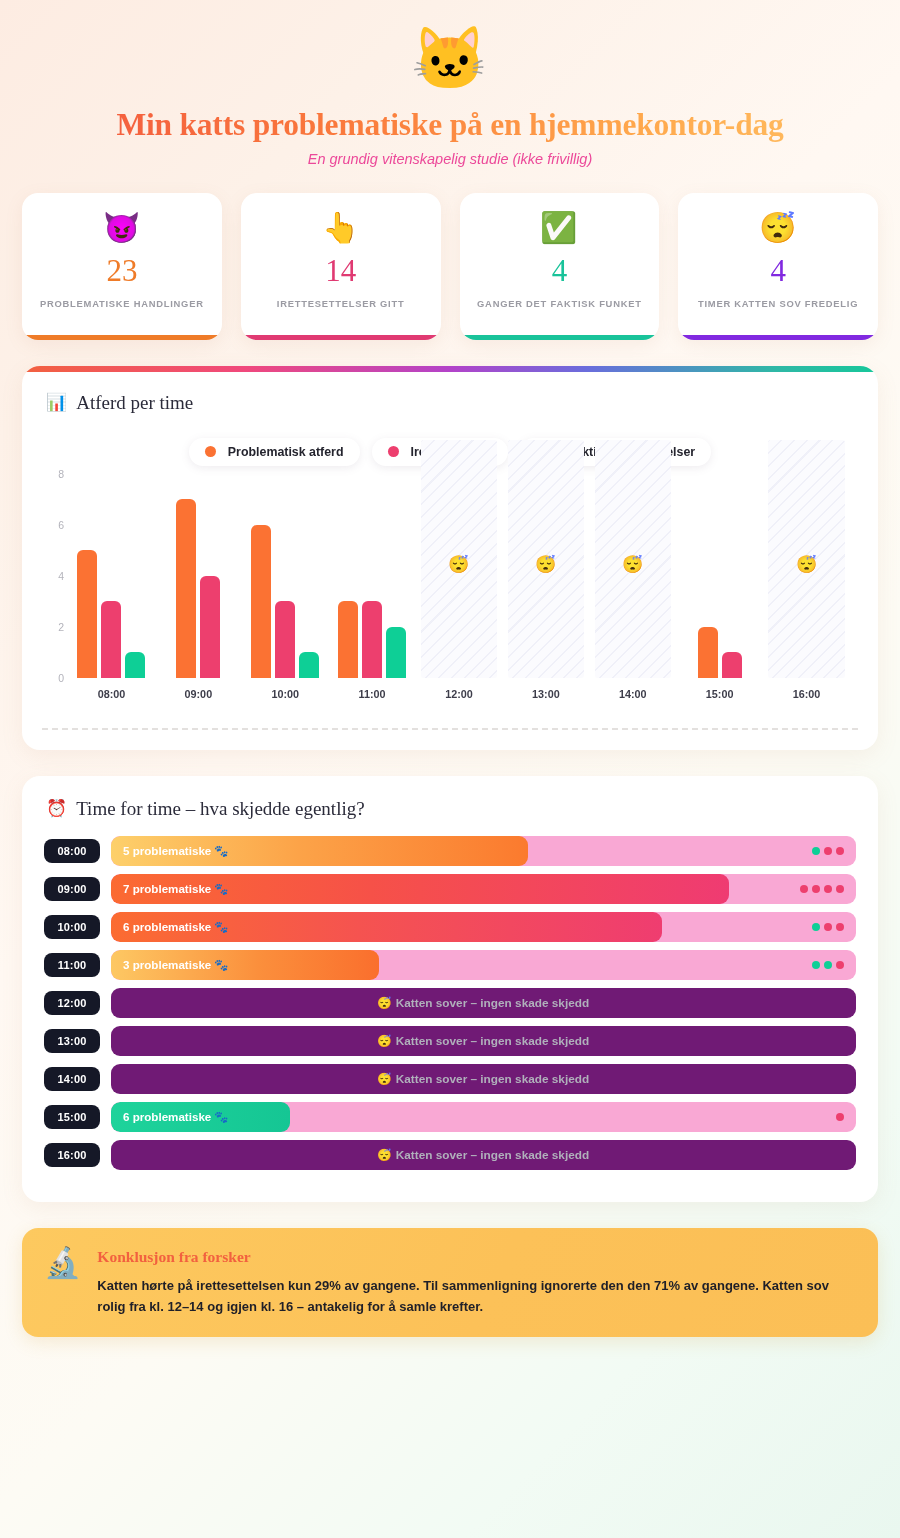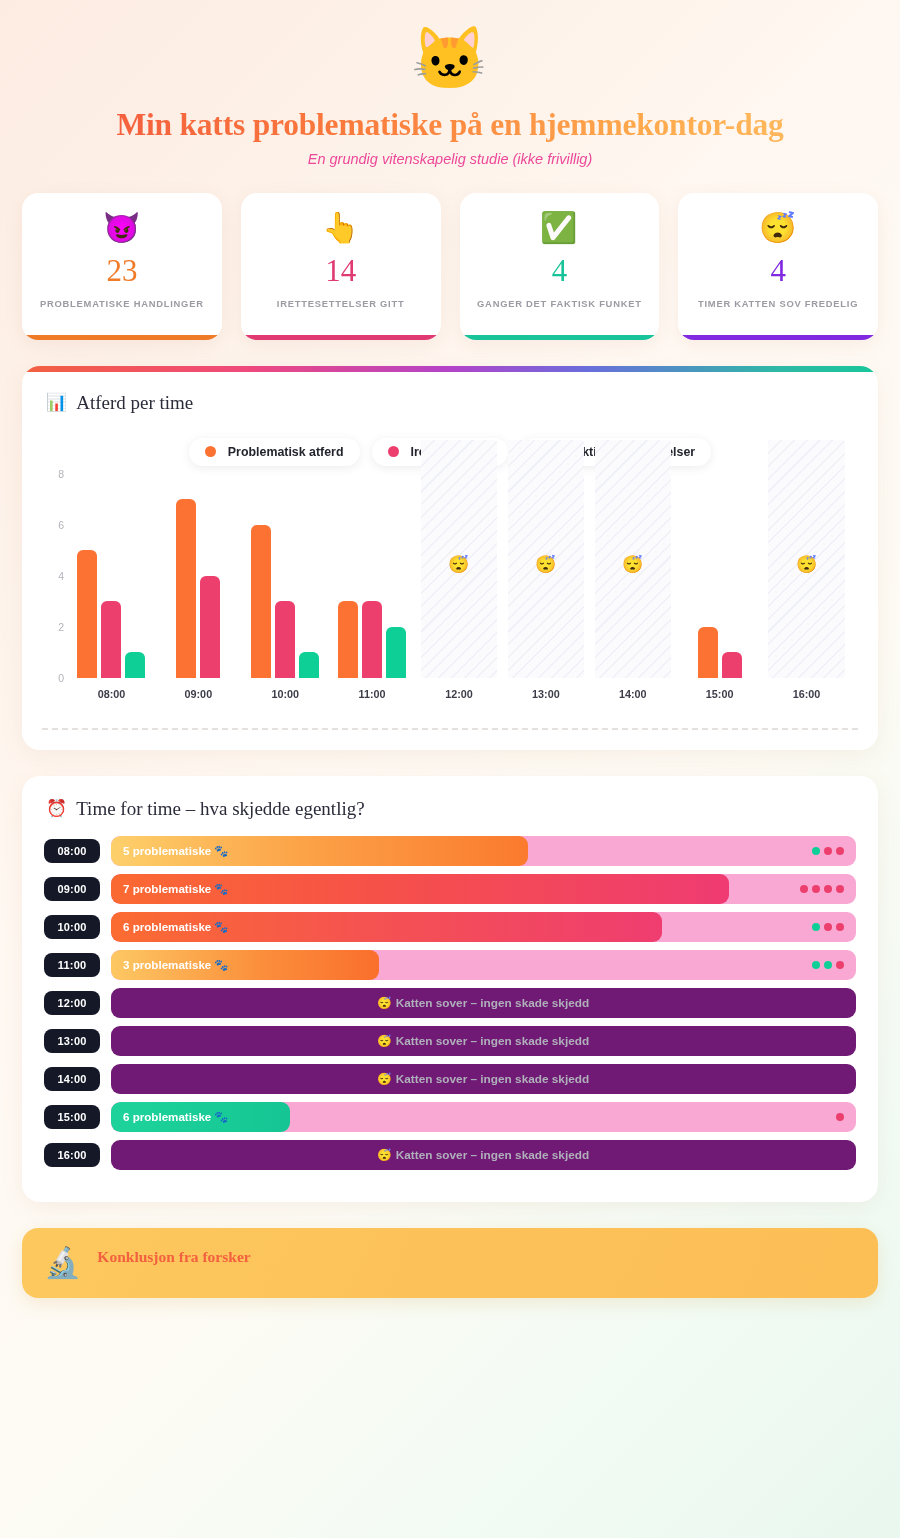--- a/index.html
+++ b/index.html
@@ -431,16 +431,17 @@
             <span class="tl-sleep-text">😴 Katten sover – ingen skade skjedd</span>
           </div>
         </div>
       </div>
   </div>
 
   <div class="conclusion">
     <span class="micro">🔬</span>
     <div>
       <div class="conclusion-title">Konklusjon fra forsker</div>
+      <div class="conclusion-text">Katten hørte på irettesettelsen kun 29% av gangene. Til sammenligning ignorerte den den 71% av gangene. Katten sov rolig fra kl. 12–14 og igjen kl. 16 – antakelig for å samle krefter.</div>
     </div>
   </div>
 
 </div>
 
 </body></html>

